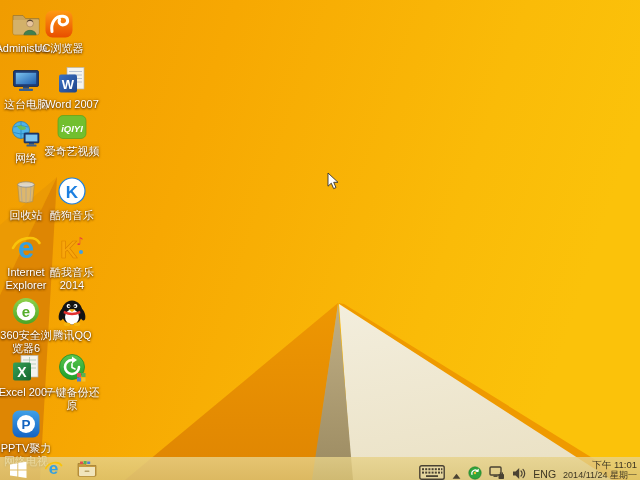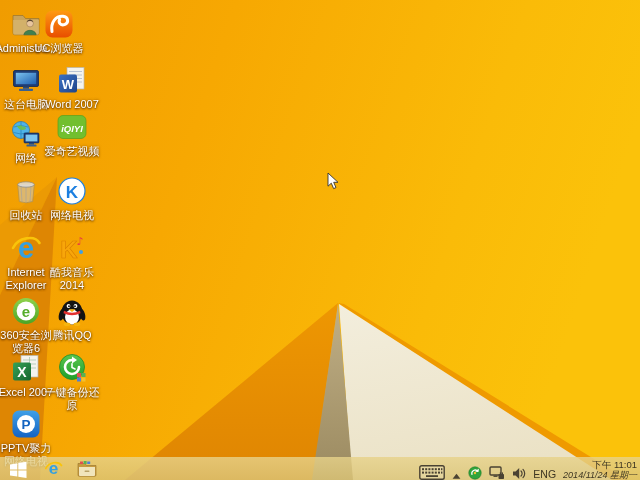--- a/index.html
+++ b/index.html
@@ -16,21 +16,21 @@
   .taskbar{position:absolute;left:0;right:0;bottom:0;height:23px;
     background:linear-gradient(rgba(231,210,138,.82),rgba(219,196,118,.82));}
   .tb-left{position:absolute;left:0;top:0;height:23px;display:flex;align-items:center;}
   .tb-btn{height:23px;display:flex;align-items:center;justify-content:center;}
   .start{width:36px;}
   .tb-app{width:34px;}
   .tb-right{position:absolute;right:0;top:0;height:23px;display:flex;align-items:flex-end;gap:7px;padding-right:3px;}
   .tray-txt{font-size:10.5px;color:#3E3622;}
   .clock{display:flex;flex-direction:column;align-items:flex-end;justify-content:center;line-height:10px;}
   .clock .t{font-size:9.5px;color:#3E3622;margin-top:47px;}
-  .clock .d{font-size:9px;color:#3E3622;font-style:italic;}
+  .clock .d{font-size:9px;color:#3E3622;}
   .cursor{position:absolute;left:327px;top:172px;width:12px;height:18px;pointer-events:none;}
 </style>
 </head>
 <body>
 
 <div class="screen">
 
   <svg class="wallpaper" viewBox="0 0 640 480" preserveAspectRatio="none">
     <defs>
       <linearGradient id="baseG" x1="0" y1="0" x2="1" y2="0.25">
@@ -201,21 +201,21 @@
     </svg>
     <span class="lbl">爱奇艺视频</span>
   </div>
 
   <div class="dicon" style="left:41px;top:175px">
     <svg class="glyph" viewBox="0 0 32 32">
       <circle cx="16" cy="16" r="13" fill="#fff"></circle>
       <circle cx="16" cy="16" r="13" fill="none" stroke="#1C7FE0" stroke-width="1.2"></circle>
       <text x="16" y="22.5" text-anchor="middle" font-size="17" font-weight="bold" fill="#1C7FE0" font-family="Liberation Sans, sans-serif">K</text>
     </svg>
-    <span class="lbl">网络电视</span>
+    <span class="lbl">酷狗音乐</span>
   </div>
 
   <div class="dicon" style="left:41px;top:232px">
     <svg class="glyph" viewBox="0 0 32 32">
       <text x="13" y="26" text-anchor="middle" font-size="24" font-weight="bold" fill="#F8A60A" stroke="#D87F00" stroke-width="0.6" font-family="Liberation Sans, sans-serif">K</text>
       <text x="24" y="13" text-anchor="middle" font-size="11" fill="#E84040" font-family="DejaVu Sans, sans-serif">♪</text>
       <circle cx="25" cy="20" r="2" fill="#3FA0E8"></circle>
     </svg>
     <span class="lbl">酷我音乐2014</span>
   </div>

